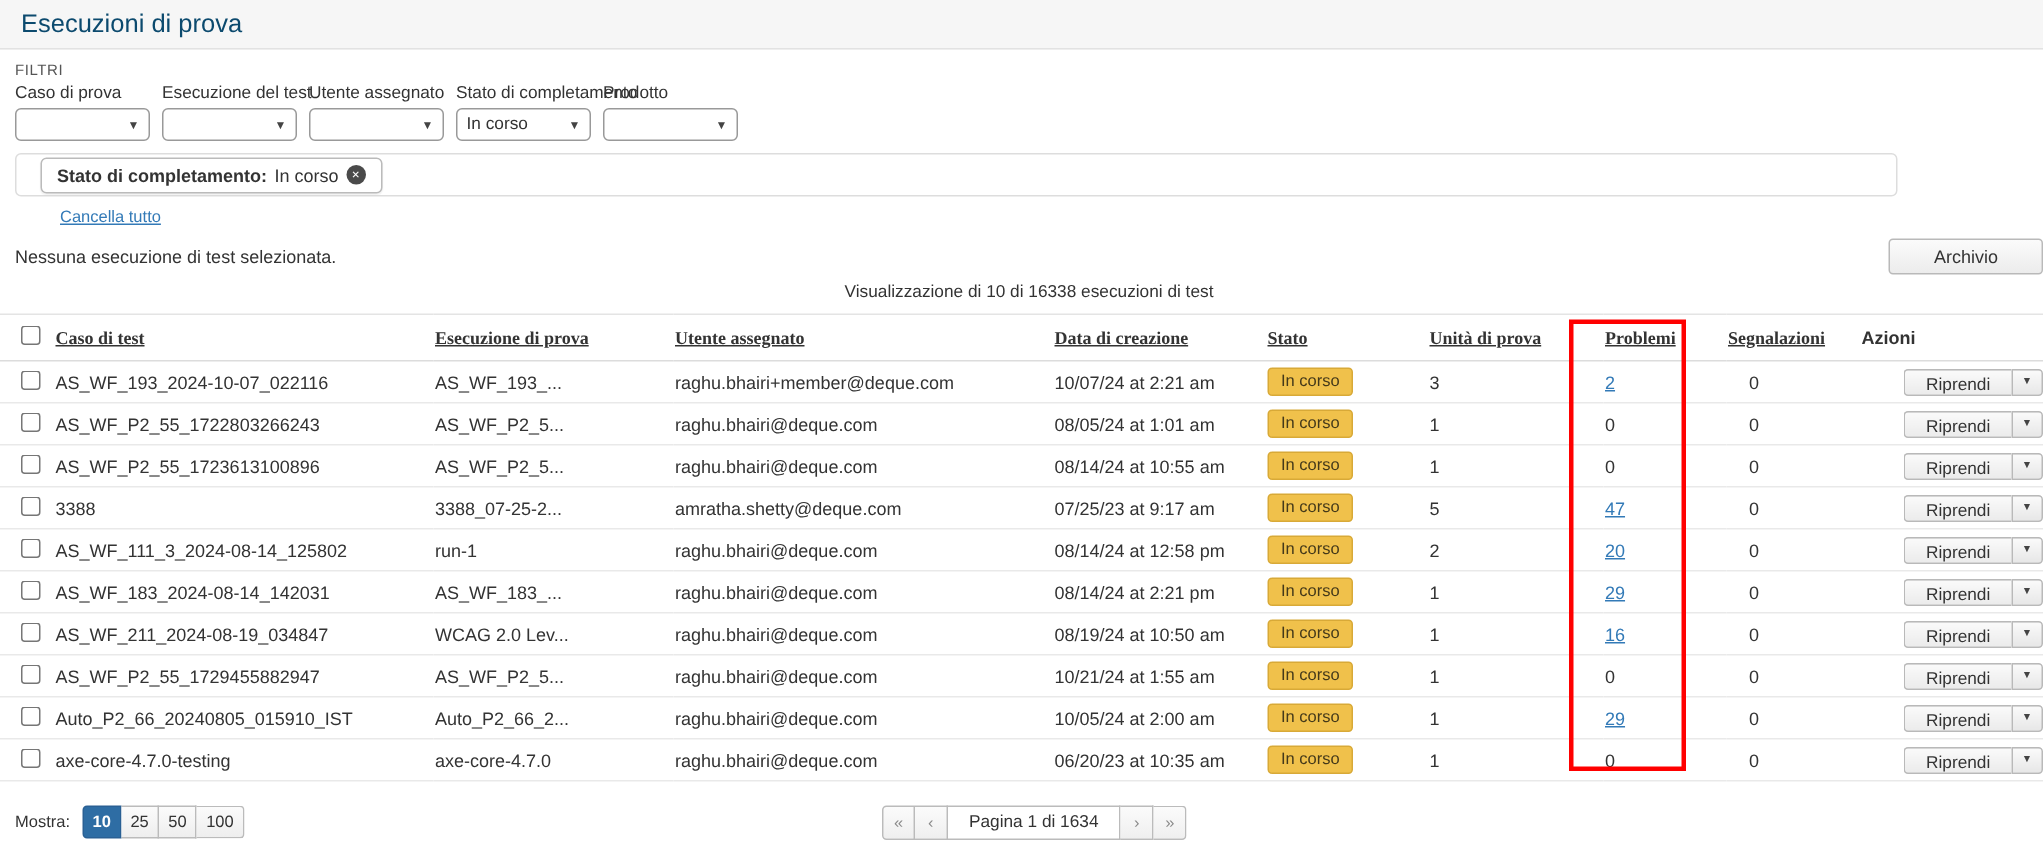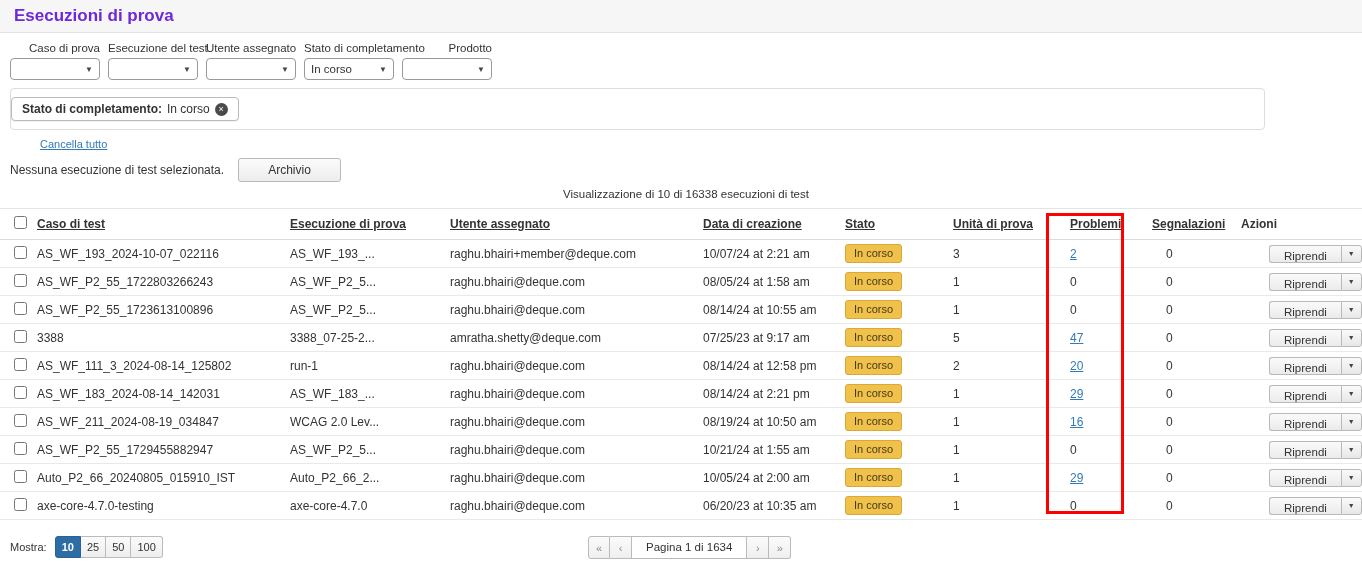--- a/index.html
+++ b/index.html
@@ -6,74 +6,74 @@
   html,body { margin:0; padding:0; }
   body {
     width:1362px; height:567px; position:relative; overflow:hidden;
     background:#fff; font-family:"Liberation Sans", sans-serif; color:#333;
   }
   
   .page-header {
     height:33px; background:#f6f6f6; border-bottom:1px solid #e2e2e2;
     display:flex; align-items:center; padding-left:14px;
   }
-  .page-title { font-size:17px; color:#6d28d9;font-weight:bold; }
+  .page-title { font-size:17px; color:#0c4a6e; }
 
   
   .filters { padding:9px 10px 0 10px; }
   .filters-label { font-size:10px; color:#555; letter-spacing:.4px; margin-bottom:3px; }
-  .filter-row { display:flex;text-align:right; }
+  .filter-row { display:flex; }
   .filter-group { width:90px; margin-right:8px; }
   .filter-group .flabel { font-size:11.5px; color:#333; margin-bottom:4px; white-space:nowrap; }
   .select-box {
     width:90px; height:22px; border:1px solid #999; border-radius:4px; background:#fff;
     display:flex; align-items:center; justify-content:space-between; padding:0 6px;
     font-size:11.5px; cursor:pointer;
   }
   .select-box .caret { font-size:8px; color:#444; }
 
   
   .chip-bar {
-    margin:8px 0 0 10px; width:1255px; height:42px;
+    margin:8px 0 0 10px; width:1255px; height:29px;
     border:1px solid #ddd; border-radius:4px; background:#fff;
-    display:flex; align-items:center; 
+    display:flex; align-items:center; padding-left:16px;
   }
   .chip {
     border:1px solid #bbb; border-radius:4px; background:#fff;
     padding:4px 10px; font-size:12px; display:inline-flex; align-items:center; gap:5px;
     box-shadow:0 1px 1px rgba(0,0,0,.06);
   }
   .chip b { font-weight:bold; }
   .chip-close {
     width:13px; height:13px; border-radius:50%; background:#4a4a4a; color:#fff;
     font-size:9px; line-height:13px; text-align:center; cursor:pointer; display:inline-block;
   }
   .clear-all {
     display:inline-block; margin:8px 0 0 40px; font-size:11px;
     color:#337ab7; text-decoration:underline; cursor:pointer;
   }
 
   
-  .selection-row { display:flex; align-items:center; margin:6px 0 0 10px; }
+  .selection-row { display:flex; align-items:center; margin:6px 0 0 10px;justify-content:space-between; }
   .none-selected { font-size:12px; }
   .btn-gray {
     margin-left:14px; font-size:12px; color:#333;
     background:linear-gradient(#fbfbfb,#ececec); border:1px solid #b9b9b9; border-radius:3px;
     padding:4px 29px; cursor:pointer;
   }
   .summary { font-size:11.5px; margin:6px 0 0 10px;text-align:center; }
 
   
   table { border-collapse:collapse; table-layout:fixed; width:1362px; margin-top:8px; }
   thead tr { border-top:1px solid #e4e4e4; border-bottom:1px solid #dcdcdc; }
   th {
     font-size:12px; font-weight:bold; text-align:left; padding:7px 0 7px 1px;
     color:#333; white-space:nowrap; overflow:hidden;
   }
-  th.sortable { text-decoration:underline; cursor:pointer; }
+  th.sortable { text-decoration:underline; cursor:pointer;font-family:Liberation Serif, serif; }
   tbody tr { border-bottom:1px solid #e9e9e9; height:28px; }
   td { font-size:12px; padding:0 0 0 1px; white-space:nowrap; overflow:hidden; vertical-align:middle; }
   .cb-cell { padding-left:14px !important; }
   input[type=checkbox] { width:13px; height:13px; margin:0; cursor:pointer; }
   .badge {
     display:inline-block; background:#f0c14b; border:1px solid #d8a937; border-radius:3px;
     color:#44391a; font-size:11px; padding:2px 8px 3px 8px;
   }
   a.tlink { color:#337ab7; text-decoration:underline; cursor:pointer; }
   .flags-val { padding-left:14px; display:inline-block; }
@@ -125,20 +125,21 @@
 
 
 
 
 <div class="page-header">
   <span class="page-title">Esecuzioni di prova</span>
 </div>
 
 
 <div class="filters">
+  <div class="filters-label">FILTRI</div>
   <div class="filter-row">
     <div class="filter-group">
       <div class="flabel">Caso di prova</div>
       <div class="select-box">
         <span></span>
         <span class="caret">▼</span>
       </div>
     </div>
     <div class="filter-group">
       <div class="flabel">Esecuzione del test</div>
@@ -230,21 +231,21 @@
         <td><span class="split-btn">
             <button class="split-main">Riprendi</button>
             <button class="split-caret">▼</button>
           </span></td>
       </tr>
       <tr>
         <td class="cb-cell"><input type="checkbox" style=""></td>
         <td>AS_WF_P2_55_1722803266243</td>
         <td>AS_WF_P2_5...</td>
         <td>raghu.bhairi@deque.com</td>
-        <td>08/05/24 at 1:58 am</td>
+        <td>08/05/24 at 1:01 am</td>
         <td><span class="badge">In corso</span></td>
         <td>1</td>
         <td><span>0</span></td>
         <td><span class="flags-val">0</span></td>
         <td><span class="split-btn">
             <button class="split-main">Riprendi</button>
             <button class="split-caret">▼</button>
           </span></td>
       </tr>
       <tr>

